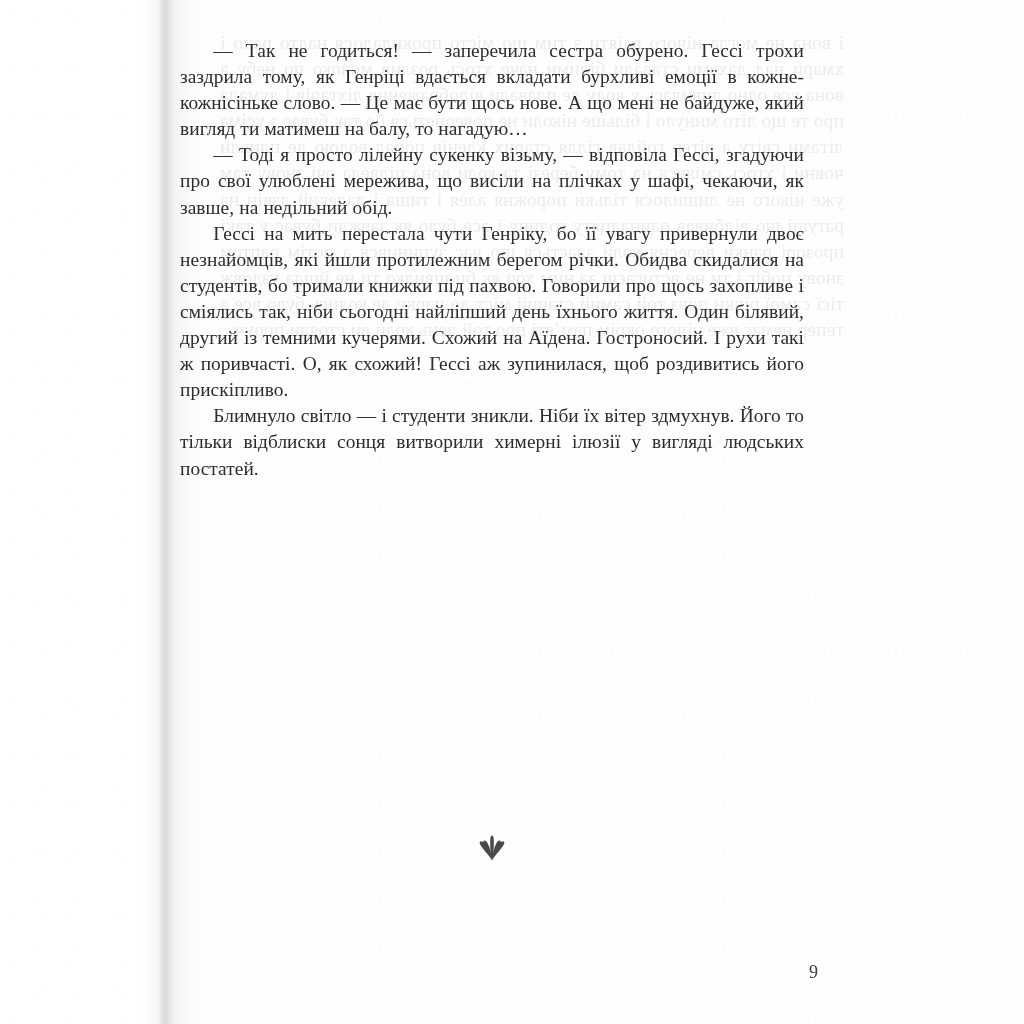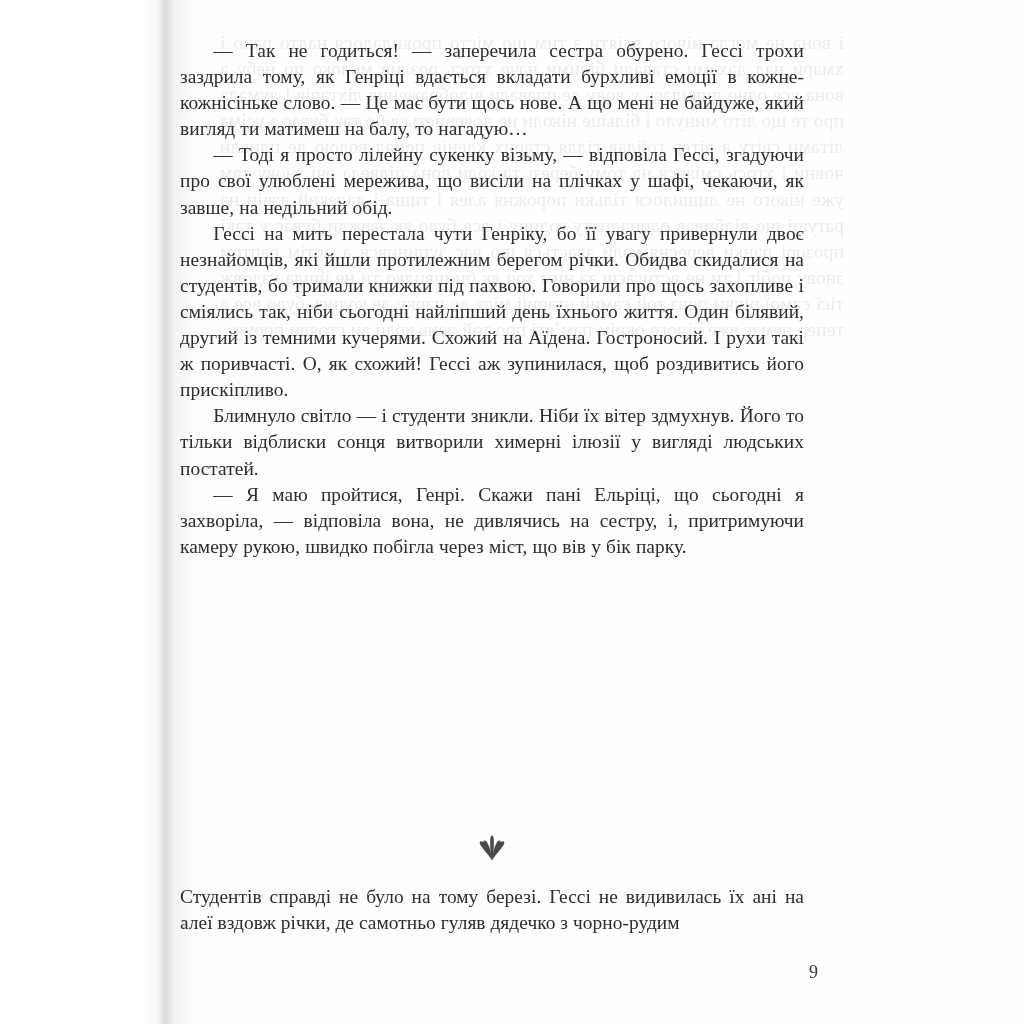--- a/index.html
+++ b/index.html
@@ -191,38 +191,34 @@
 
   <div class="showthrough">
     <div class="st-col">і вона не могла нічого вдіяти з тим що місто прокидалося надто рано і хмари над дахами ставали білими наче хтось розлив молоко по небу а вона усе одно дивилась у воду де плавали відображення ліхтарів і думала про те що літо минуло і більше ніколи не повернеться бо так буває з усіма літами світу а вітер гойдав гілля старих кленів понад водою де пливли човни і хтось сміявся на тому березі та коли вона підвела очі знову там уже нікого не лишилося тільки порожня алея і тиша і далекий дзвін на ратуші що відбивав одинадцяту годину і все було як завжди буває у такі прозорі ранки вересня коли здається що час зупинився а потім раптом знову побіг і ти не встигаєш за ним хоч як би швидко ти не йшла уздовж тієї самої річки повз той самий старий міст до парку де колись було все а тепер немає вже нічого окрім пам’яті про той день коли ви стояли поруч</div>
   </div>
 
   <div class="text-column">
     <p>— Так не годиться! — заперечила сестра обурено. Гессі трохи заздрила тому, як Генріці вдається вкладати бурхливі емоції в кожне-кожнісіньке слово. — Це має бути щось нове. А що мені не байдуже, який вигляд ти матимеш на балу, то нагадую…</p>
     <p>— Тоді я просто лілейну сукенку візьму, — відповіла Гессі, згадуючи про свої улюблені мережива, що висіли на плічках у шафі, чекаючи, як завше, на недільний обід.</p>
     <p>Гессі на мить перестала чути Генріку, бо її увагу привернули двоє незнайомців, які йшли протилежним берегом річки. Обидва скидалися на студентів, бо тримали книжки під пахвою. Говорили про щось захопливе і сміялись так, ніби сьогодні найліпший день їхнього життя. Один білявий, другий із темними кучерями. Схожий на Аїдена. Гостроносий. І рухи такі ж поривчасті. О, як схожий! Гессі аж зупинилася, щоб роздивитись його прискіпливо.</p>
     <p>Блимнуло світло — і студенти зникли. Ніби їх вітер здмухнув. Його то тільки відблиски сонця витворили химерні ілюзії у вигляді людських постатей.</p>
-    <p>— Я маю пройтися, Генрі. Скажи пані Ельріці, що сьогодні я захворіла, — відповіла вона, не дивлячись на сестру, і, притримуючи камеру рукою, швидко побігла через міст, що вів у бік парку.</p>
   </div>
 
   <div class="ornament-row">
     <svg width="34" height="26" viewBox="0 0 34 26" aria-hidden="true">
       <g fill="#4a4a44">
         <path d="M17 26 C15.6 20.0 15.0 13.0 15.2 5.0 C15.3 2.2 16.0 0.6 17 0.6 C18.0 0.6 18.7 2.2 18.8 5.0 C19.0 13.0 18.4 20.0 17 26 Z"></path>
         <path d="M17 25.2 C13.2 20.6 10.4 15.6 8.6 9.8 C7.9 7.5 8.2 5.9 9.2 5.6 C10.4 5.25 11.8 6.5 13.0 9.0 C15.0 13.2 16.4 18.6 17 25.2 Z"></path>
         <path d="M17 25.2 C20.8 20.6 23.6 15.6 25.4 9.8 C26.1 7.5 25.8 5.9 24.8 5.6 C23.6 5.25 22.2 6.5 21.0 9.0 C19.0 13.2 17.6 18.6 17 25.2 Z"></path>
         <path d="M17 23.0 C12.6 19.4 8.8 15.2 5.6 10.2 C4.4 8.3 4.4 6.9 5.4 6.45 C6.5 5.95 8.2 6.9 10.0 9.0 C12.8 12.2 15.2 17.0 17 23.0 Z"></path>
         <path d="M17 23.0 C21.4 19.4 25.2 15.2 28.4 10.2 C29.6 8.3 29.6 6.9 28.6 6.45 C27.5 5.95 25.8 6.9 24.0 9.0 C21.2 12.2 18.8 17.0 17 23.0 Z"></path>
       </g>
     </svg>
   </div>
 
-  <div class="tail-block">
-    <p>Студентів справді не було на тому березі. Гессі не видивилась їх ані на алеї вздовж річки, де самотньо гуляв дядечко з чорно-рудим</p>
-  </div>
 
   <div class="folio">9</div>
 
   <div class="page-edge-artifact">
     <i></i>
       <i class="second"></i>
   </div>
 
   <div class="grain"></div>
 </div>

